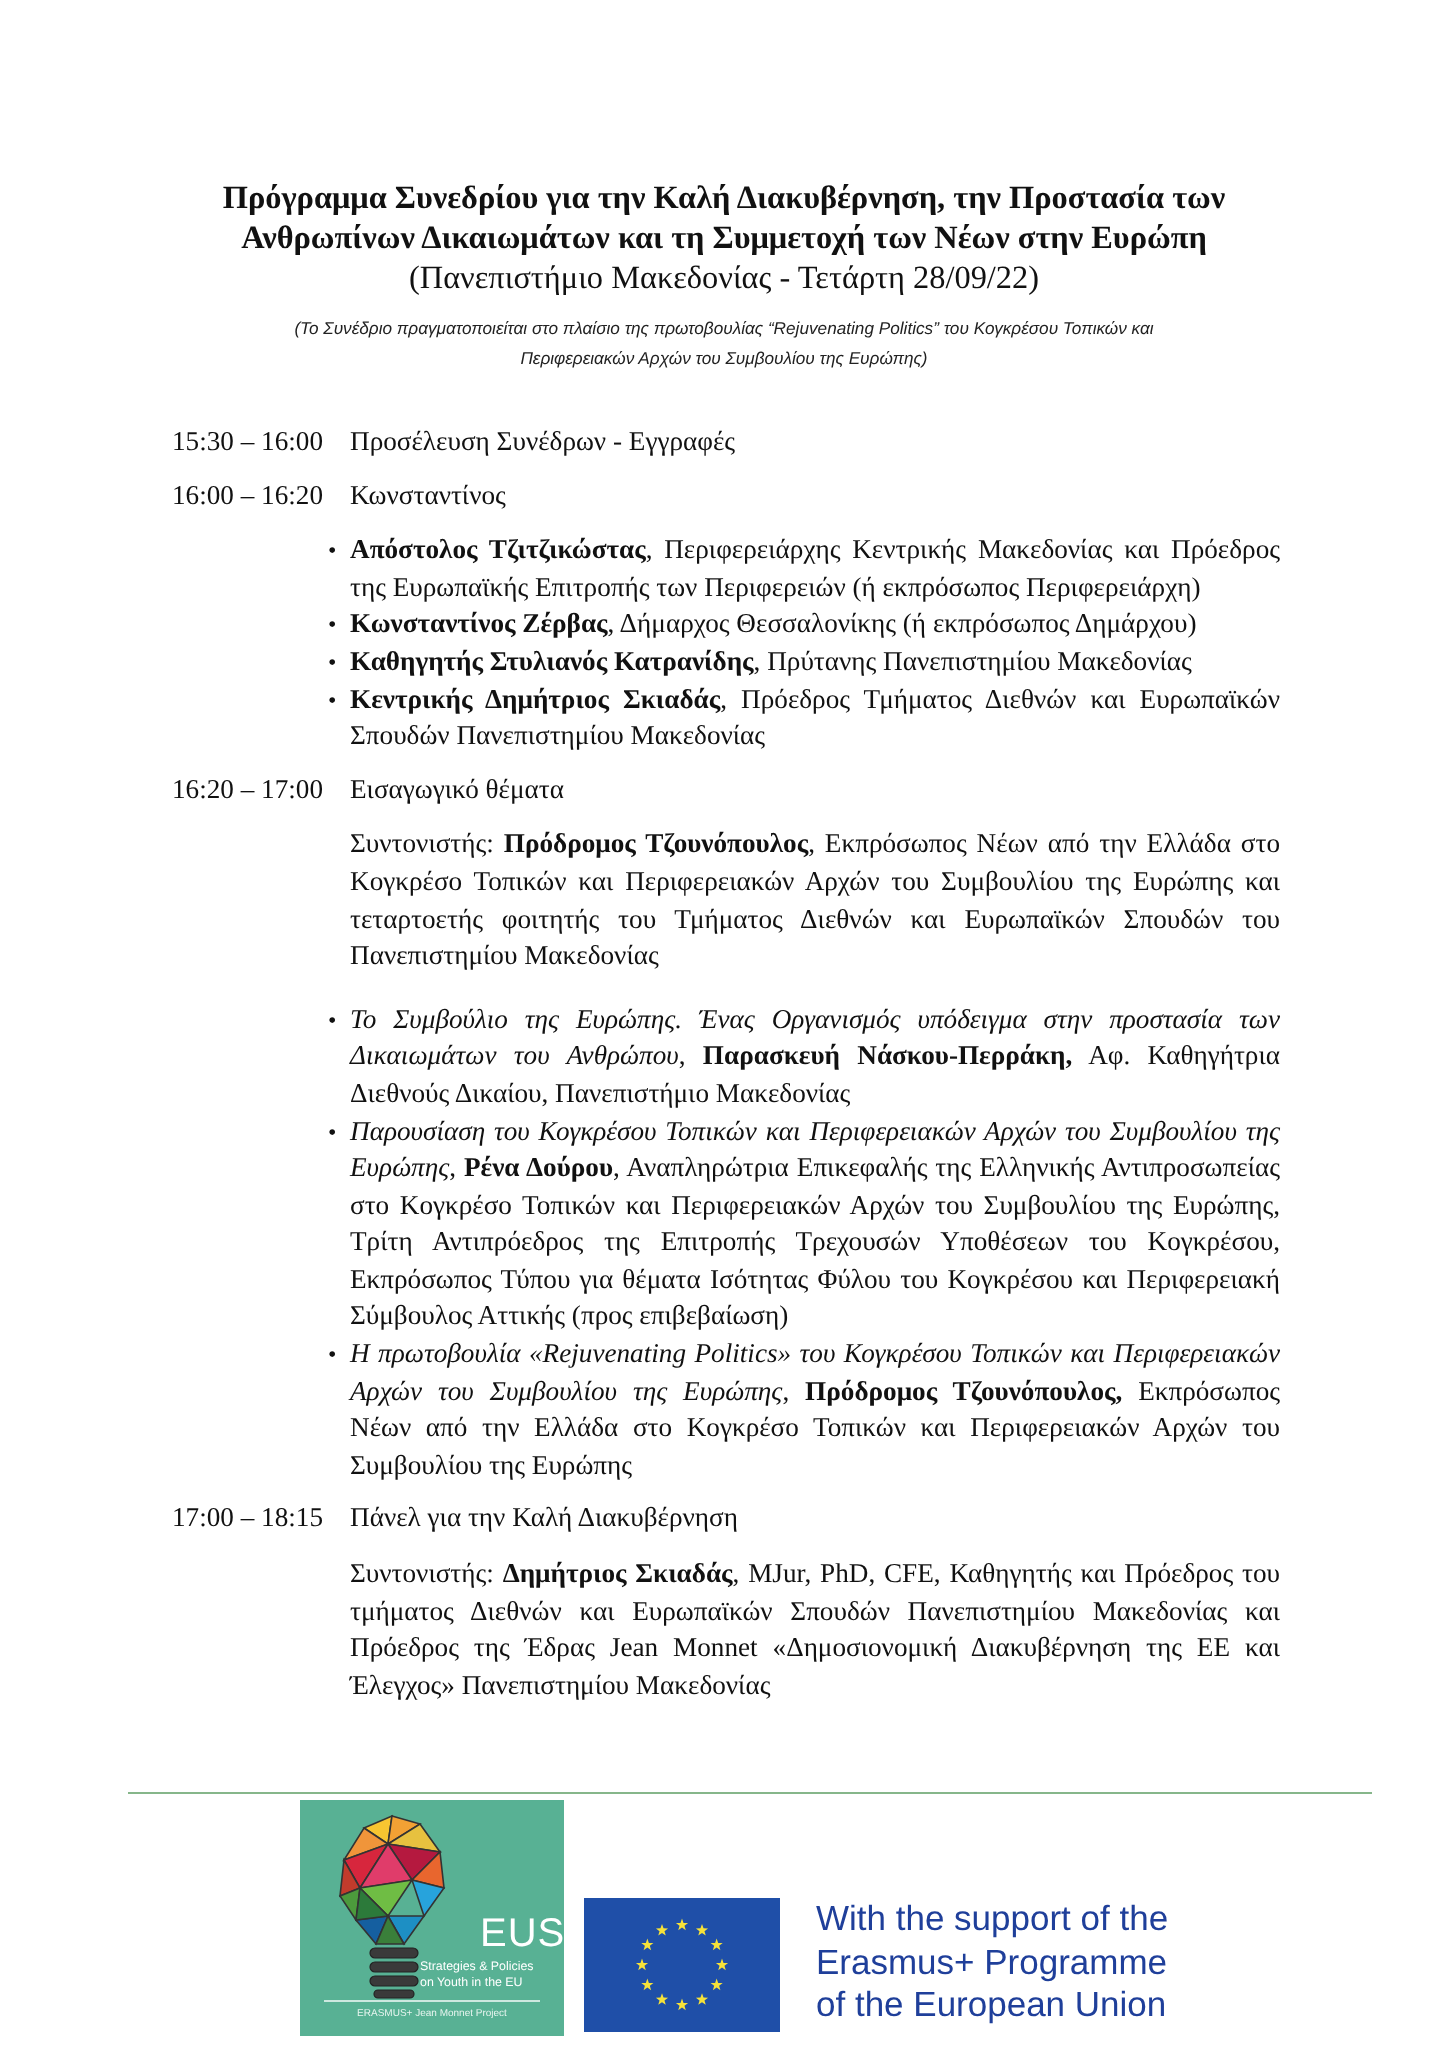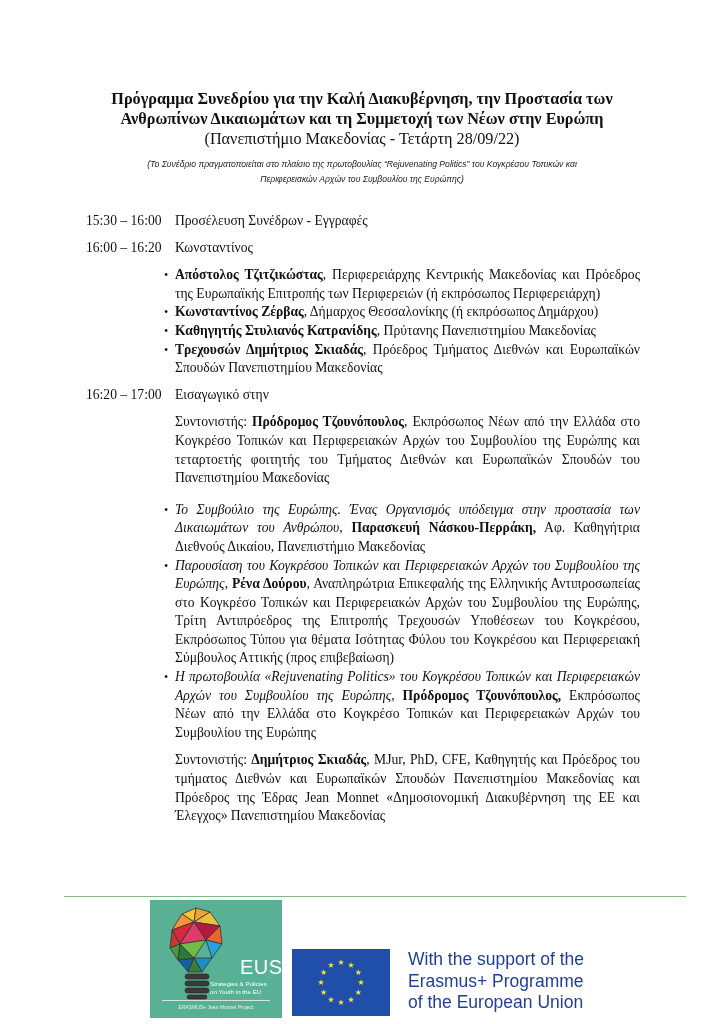--- a/index.html
+++ b/index.html
@@ -73,40 +73,44 @@
 
     <div class="row">
       <span class="time">16:00 – 16:20</span>
       <span class="label">Κωνσταντίνος</span>
     </div>
     <div class="block bullets">
       <ul class="items">
         <li><b>Απόστολος Τζιτζικώστας</b><span>, Περιφερειάρχης Κεντρικής Μακεδονίας και Πρόεδρος της Ευρωπαϊκής Επιτροπής των Περιφερειών (ή εκπρόσωπος Περιφερειάρχη)</span></li>
         <li><b>Κωνσταντίνος Ζέρβας</b><span>, Δήμαρχος Θεσσαλονίκης (ή εκπρόσωπος Δημάρχου)</span></li>
         <li><b>Καθηγητής Στυλιανός Κατρανίδης</b><span>, Πρύτανης Πανεπιστημίου Μακεδονίας</span></li>
-        <li><b>Τρεχουσών Δημήτριος Σκιαδάς</b><span>, Πρόεδρος Τμήματος Διεθνών και Ευρωπαϊκών Σπουδών Πανεπιστημίου Μακεδονίας</span></li>
+        <li><b>Κεντρικής Δημήτριος Σκιαδάς</b><span>, Πρόεδρος Τμήματος Διεθνών και Ευρωπαϊκών Σπουδών Πανεπιστημίου Μακεδονίας</span></li>
       </ul>
     </div>
 
     <div class="row">
       <span class="time">16:20 – 17:00</span>
-      <span class="label">Εισαγωγικό στην</span>
+      <span class="label">Εισαγωγικό θέματα</span>
     </div>
     <div class="mod">
       <span>Συντονιστής: </span><b>Πρόδρομος Τζουνόπουλος</b><span>, Εκπρόσωπος Νέων από την Ελλάδα στο Κογκρέσο Τοπικών και Περιφερειακών Αρχών του Συμβουλίου της Ευρώπης και τεταρτοετής φοιτητής του Τμήματος Διεθνών και Ευρωπαϊκών Σπουδών του Πανεπιστημίου Μακεδονίας</span>
     </div>
     <div class="gap"></div>
     <div class="block bullets" style="margin-top:0">
       <ul class="items">
         <li><i>Το Συμβούλιο της Ευρώπης. Ένας Οργανισμός υπόδειγμα στην προστασία των Δικαιωμάτων του Ανθρώπου</i><span>, </span><b>Παρασκευή Νάσκου-Περράκη,</b><span> Αφ. Καθηγήτρια Διεθνούς Δικαίου, Πανεπιστήμιο Μακεδονίας</span></li>
         <li><i>Παρουσίαση του Κογκρέσου Τοπικών και Περιφερειακών Αρχών του Συμβουλίου της Ευρώπης</i><span>, </span><b>Ρένα Δούρου</b><span>, Αναπληρώτρια Επικεφαλής της Ελληνικής Αντιπροσωπείας στο Κογκρέσο Τοπικών και Περιφερειακών Αρχών του Συμβουλίου της Ευρώπης, Τρίτη Αντιπρόεδρος της Επιτροπής Τρεχουσών Υποθέσεων του Κογκρέσου, Εκπρόσωπος Τύπου για θέματα Ισότητας Φύλου του Κογκρέσου και Περιφερειακή Σύμβουλος Αττικής (προς επιβεβαίωση)</span></li>
         <li><i>Η πρωτοβουλία «Rejuvenating Politics» του Κογκρέσου Τοπικών και Περιφερειακών Αρχών του Συμβουλίου της Ευρώπης</i><span>, </span><b>Πρόδρομος Τζουνόπουλος,</b><span> Εκπρόσωπος Νέων από την Ελλάδα στο Κογκρέσο Τοπικών και Περιφερειακών Αρχών του Συμβουλίου της Ευρώπης</span></li>
       </ul>
     </div>
 
+    <div class="row">
+      <span class="time">17:00 – 18:15</span>
+      <span class="label">Πάνελ για την Καλή Διακυβέρνηση</span>
+    </div>
     <div class="mod">
       <span>Συντονιστής: </span><b>Δημήτριος Σκιαδάς</b><span>, MJur, PhD, CFE, Καθηγητής και Πρόεδρος του τμήματος Διεθνών και Ευρωπαϊκών Σπουδών Πανεπιστημίου Μακεδονίας και Πρόεδρος της Έδρας Jean Monnet «Δημοσιονομική Διακυβέρνηση της ΕΕ και Έλεγχος» Πανεπιστημίου Μακεδονίας</span>
     </div>
   </div>
 
   <div class="rule" style="background: rgb(134, 182, 138);"></div>
 
   <div class="eusyp" style="background: rgb(88, 177, 148);">
     <svg width="132" height="118" viewBox="0 0 132 118">
       <g stroke="#333" stroke-width="0.8">

